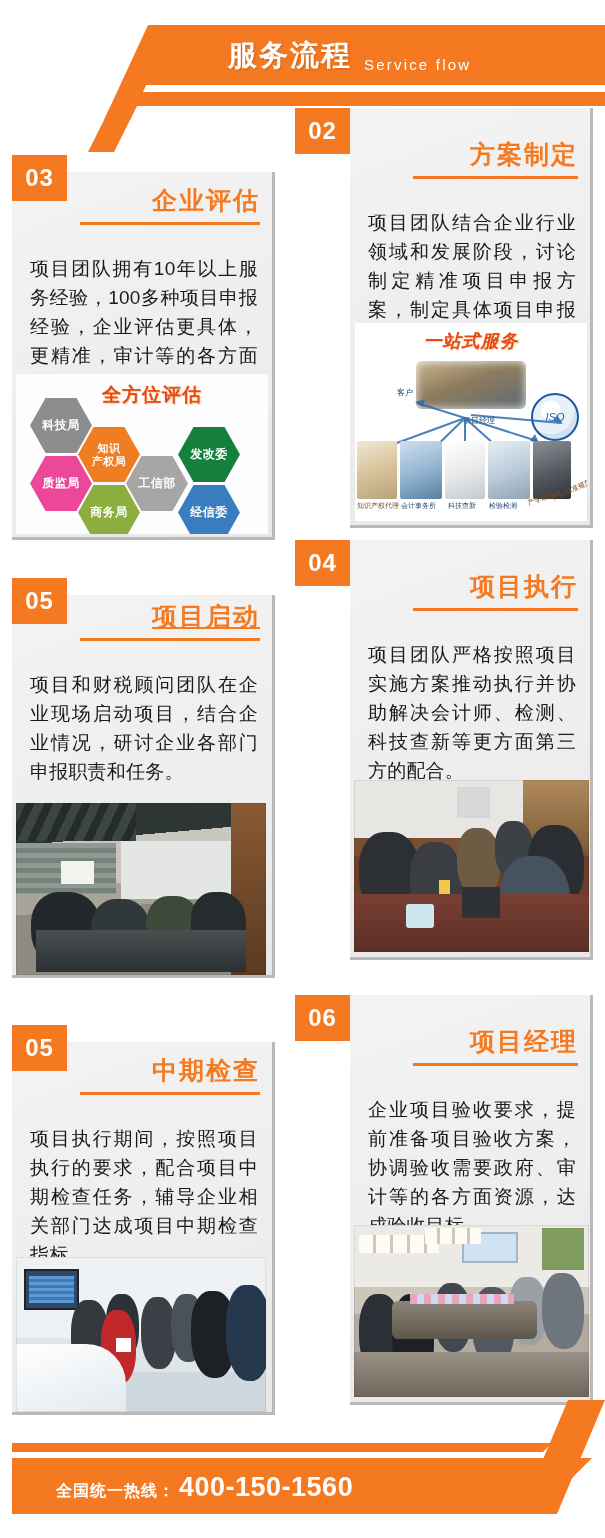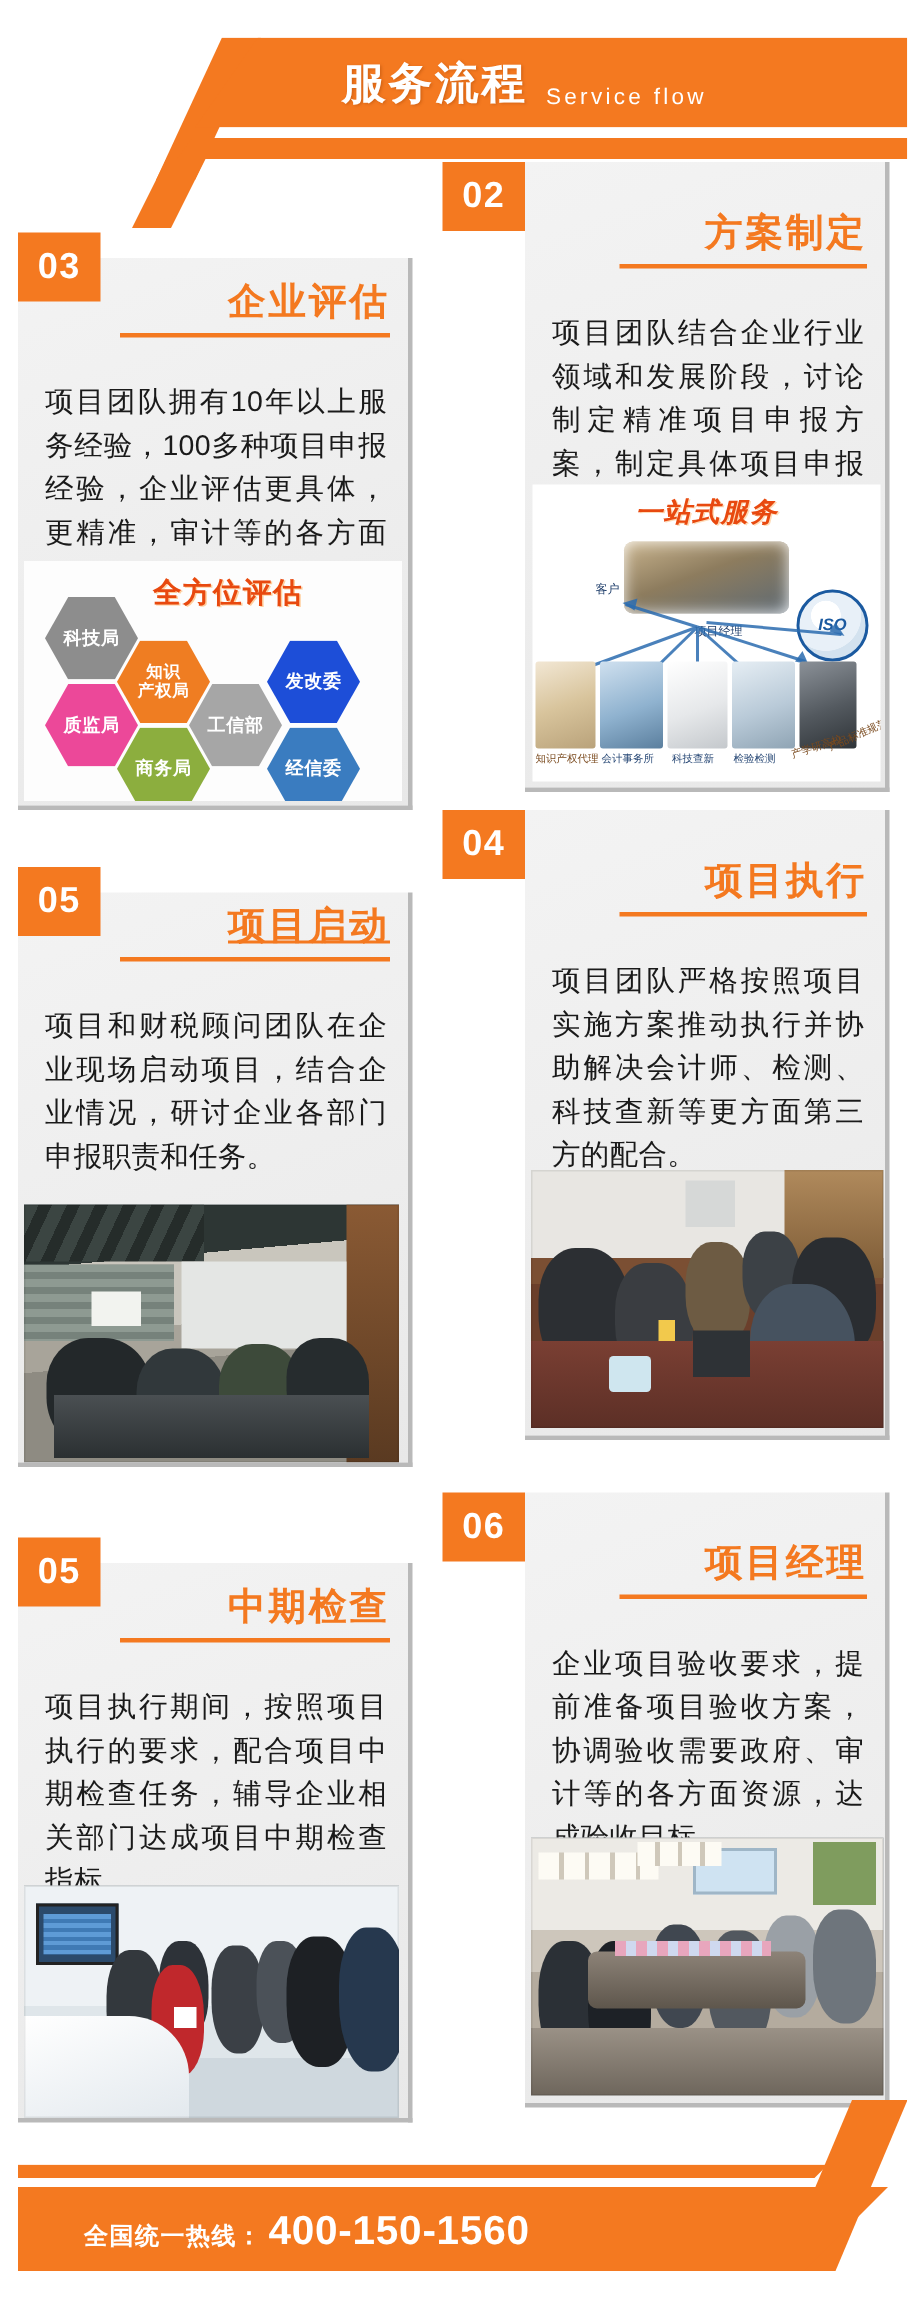--- a/index.html
+++ b/index.html
@@ -97,21 +97,21 @@
   }
   .svc-lbl { position: absolute; font-size: 7px; color: #2a4a77; white-space: nowrap; }
   .svc-cli { position: absolute; left: 42px; top: 64px; font-size: 8px; color: #1f3e6b; }
   .svc-pm  { position: absolute; left: 108px; top: 92px; font-size: 8px; color: #1f3e6b; }
   .svc-thumb { position: absolute; bottom: 22px; height: 58px; border-radius: 2px; }
   .svc-badge {
     position: absolute; right: 8px; top: 70px; width: 48px; height: 48px; border-radius: 50%;
     background: radial-gradient(circle at 40% 35%, #fff 0 25%, #e8f0f8 26% 60%, #d3e2ef 61%);
     border: 2px solid #1b5aa0;
     display: flex; align-items: center; justify-content: center;
-    color: #1b5aa0; font-size: 11px; font-weight: bold; font-style: italic;
+    color: #1b5aa0; font-size: 11px; font-weight: normal; font-style: italic;
   }
 
   
   .photo { position: relative; overflow: hidden; background: #9aa0a4; }
   .photo .sky   { position: absolute; inset: 0; }
   .photo .blob  { position: absolute; border-radius: 40% 45% 42% 48%; }
   .photo-frame  { position: absolute; inset: 0; box-shadow: 0 0 0 1px rgba(0,0,0,.08) inset; }
 
   
   .ftr-stripe {
@@ -167,21 +167,21 @@
             </div>
           <div class="hex" style="left:62px;  top:53px; background:#ef7d22; font-size:11px;">
               <span>知识<br>产权局</span>
             </div>
           <div class="hex" style="left:62px;  top:111px; background:#8cae3e;">
               <span>商务局</span>
             </div>
           <div class="hex" style="left:110px; top:82px; background:#a6a6a6;">
               <span>工信部</span>
             </div>
-          <div class="hex" style="left:162px; top:53px; background:#1d4ed8;">
+          <div class="hex" style="left:162px; top:53px; background:#15803d;">
               <span>发改委</span>
             </div>
           <div class="hex" style="left:162px; top:111px; background:#3a7cc0;">
               <span>经信委</span>
             </div>
         </div>
       </div>
     </div>
   </div>
 

